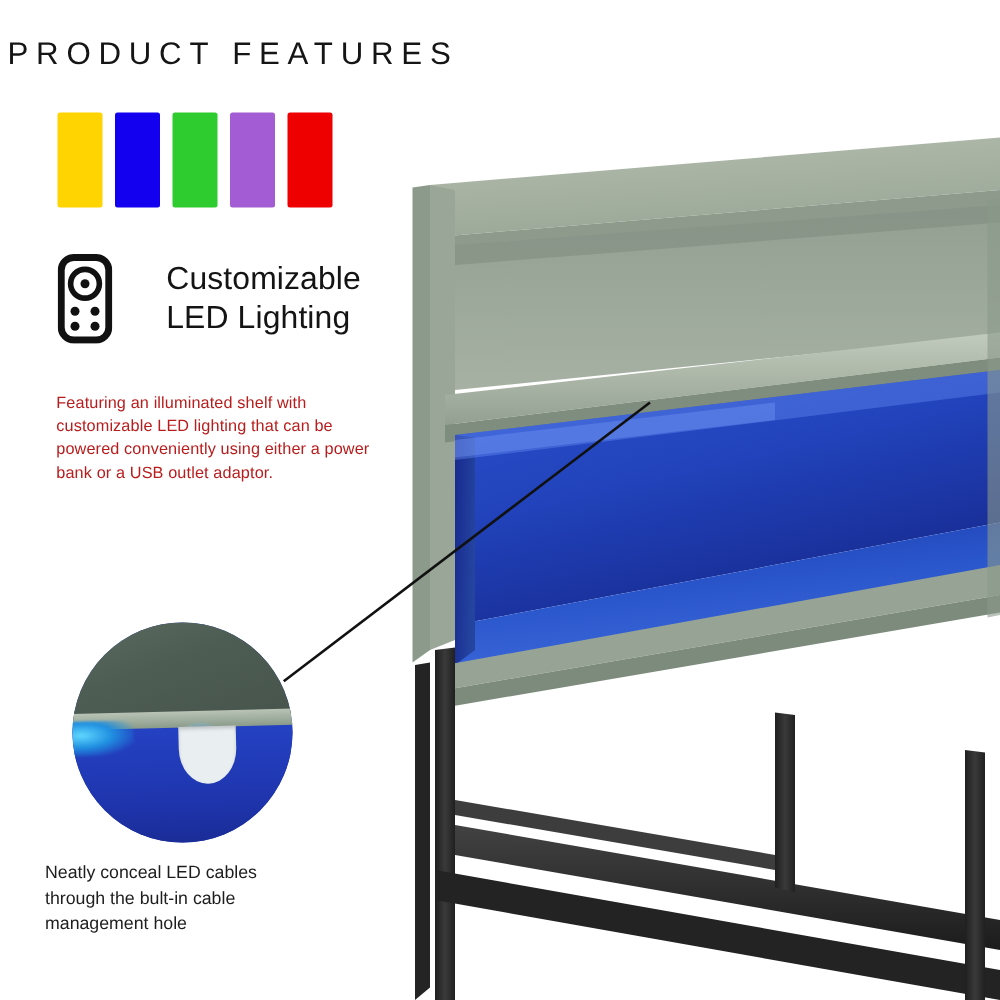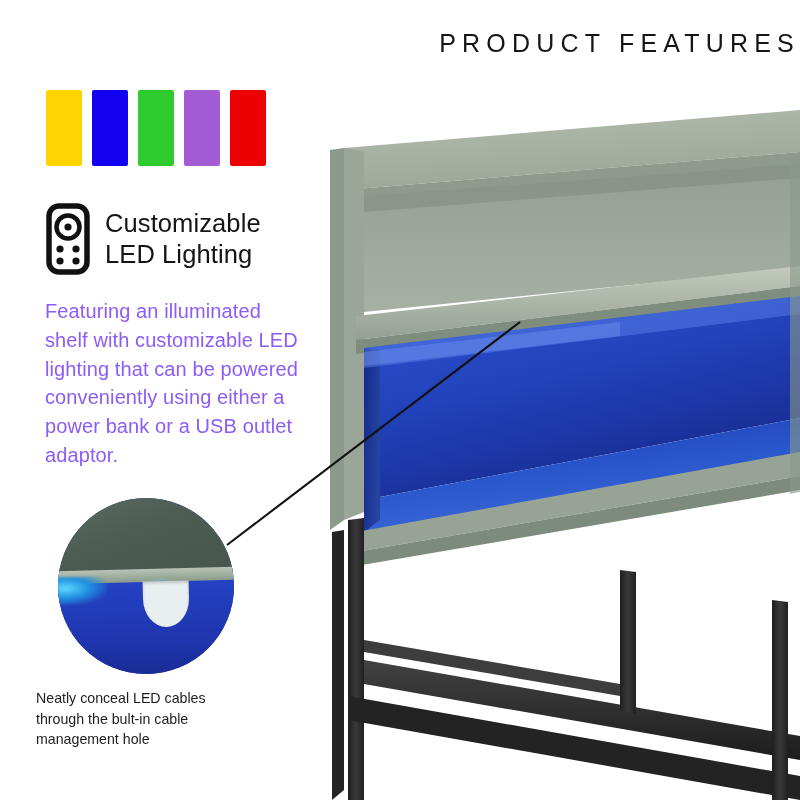--- a/index.html
+++ b/index.html
@@ -22,21 +22,21 @@
     height: 800px;
     background: #ffffff;
   }
 
   
   .page-title {
     position: absolute;
     top: 29px;
     left: 0;
     width: 800px;
-    text-align: right;
+    text-align: left;
     font-size: 25px;
     font-weight: 400;
     letter-spacing: 6.2px;
     color: #151515;
     text-indent: 6px;
   }
 
   
   .swatch-row {
     position: absolute;
@@ -61,31 +61,32 @@
     gap: 15px;
   }
   .remote-icon { display: block; }
   .feature-title {
     font-size: 25.5px;
     line-height: 1.22;
     font-weight: 400;
     color: #141414;
     letter-spacing: 0.1px;
     white-space: pre-line;
+    margin-left: 28px;
   }
 
   
   .body-copy {
     position: absolute;
-    top: 297px;
+    top: 313px;
     left: 45px;
     width: 262px;
-    font-size: 20px;
+    font-size: 13px;
     line-height: 1.44;
-    color: #8b5cf6;
+    color: #b91c1c;
     letter-spacing: 0.1px;
     white-space: pre-line;
   }
 
   
   .detail-circle {
     position: absolute;
     left: 58px;
     top: 498px;
     width: 176px;

